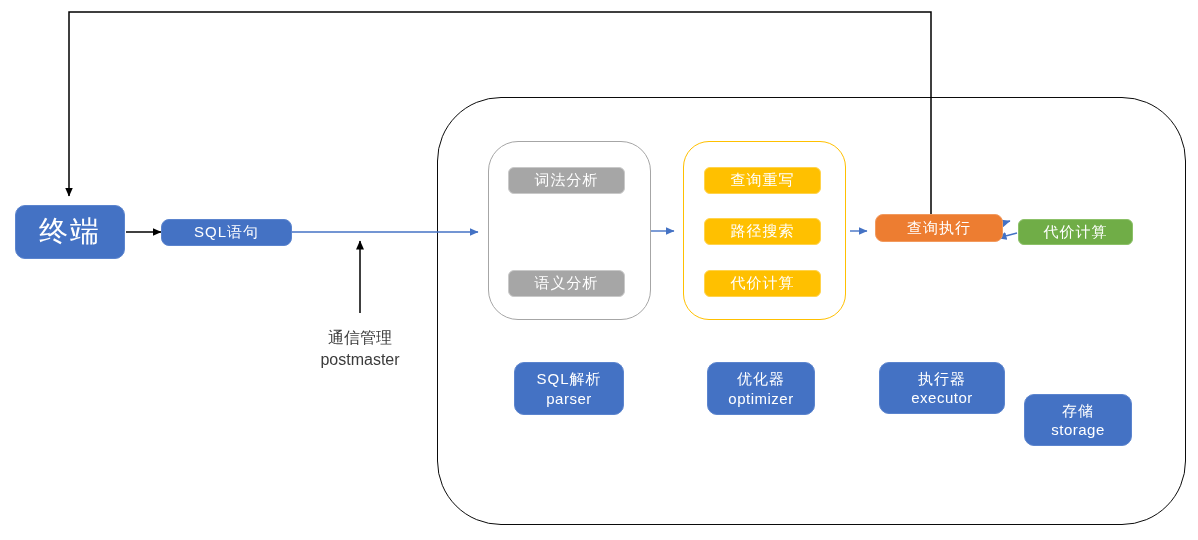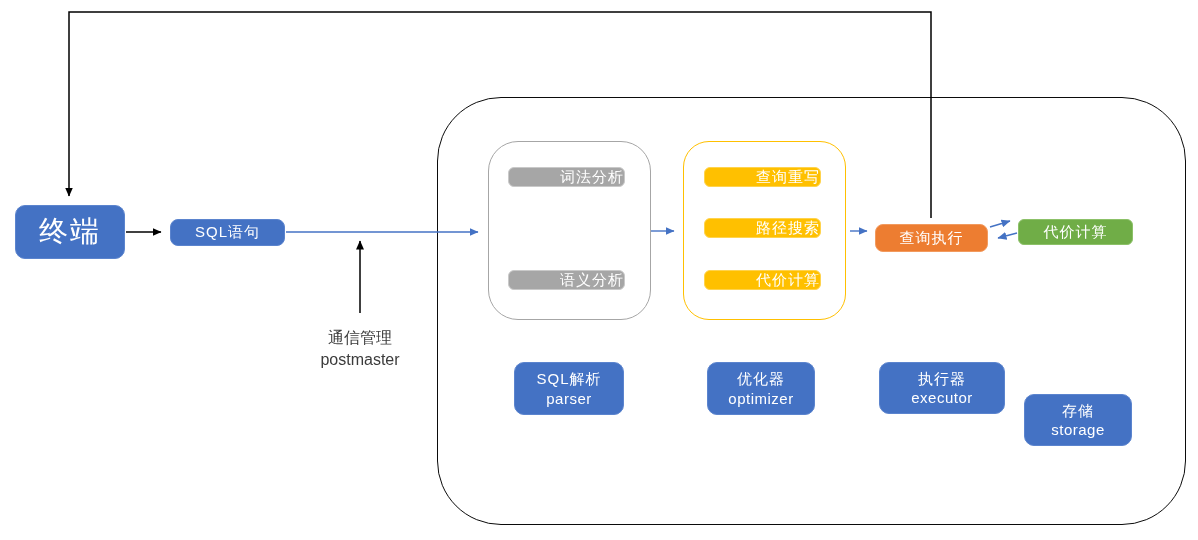--- a/index.html
+++ b/index.html
@@ -41,28 +41,28 @@
   .gray-box  { background: var(--gray);  border: 1.5px solid #c9c9c9; border-radius: 6px; }
   .yellow-box{ background: var(--yellow);border: 1.5px solid #ffd34d; border-radius: 6px; }
   .orange-box{ background: var(--orange);border: 1.5px solid #f29a5e; border-radius: 8px; }
   .green-box { background: var(--green); border: 1.5px solid #8cc168; border-radius: 6px; }
 
   .t-small { font-size: 15px; letter-spacing: 1px; }
   .t-big   { font-size: 29px; letter-spacing: 2px; }
   .t-app   { font-size: 25px; letter-spacing: 2px; }
 
   .terminal    { left: 15px;  top: 205px; width: 110px; height: 54px; border-radius: 10px; }
-  .sql-stmt    { left: 170px; top: 219px; width: 115px; height: 27px; }
-  .step        { width: 117px; height: 20px; align-items: flex-end; }
+  .sql-stmt    { left: 161px; top: 219px; width: 131px; height: 27px; }
+  .step        { width: 117px; height: 27px; }
   .p-step      { left: 508px; }
   .o-step      { left: 704px; }
   .step-row-1  { top: 167px; }
   .step-row-2  { top: 218px; }
   .step-row-3  { top: 270px; }
-  .query-exec  { left: 875px;  top: 224px; width: 113px; height: 28px; }
+  .query-exec  { left: 875px;  top: 214px; width: 128px; height: 28px; }
   .storage-eng { left: 1018px; top: 219px; width: 115px; height: 26px; }
 
   .module { width: 110px; height: 53px; top: 362px; border-radius: 10px;
             font-size: 15px; line-height: 1.3; letter-spacing: 1px; }
   .module .en { letter-spacing: 0.5px; }
   .m-parser    { left: 514px; }
   .m-optimizer { left: 707px; width: 108px; }
   .m-executor  { left: 879px; width: 126px; height: 52px; }
   .m-storage   { left: 1024px; width: 108px; height: 52px; margin-top: 32px; }
   .application { left: 757px; top: 447px; width: 111px; height: 50px; border-radius: 10px; }

